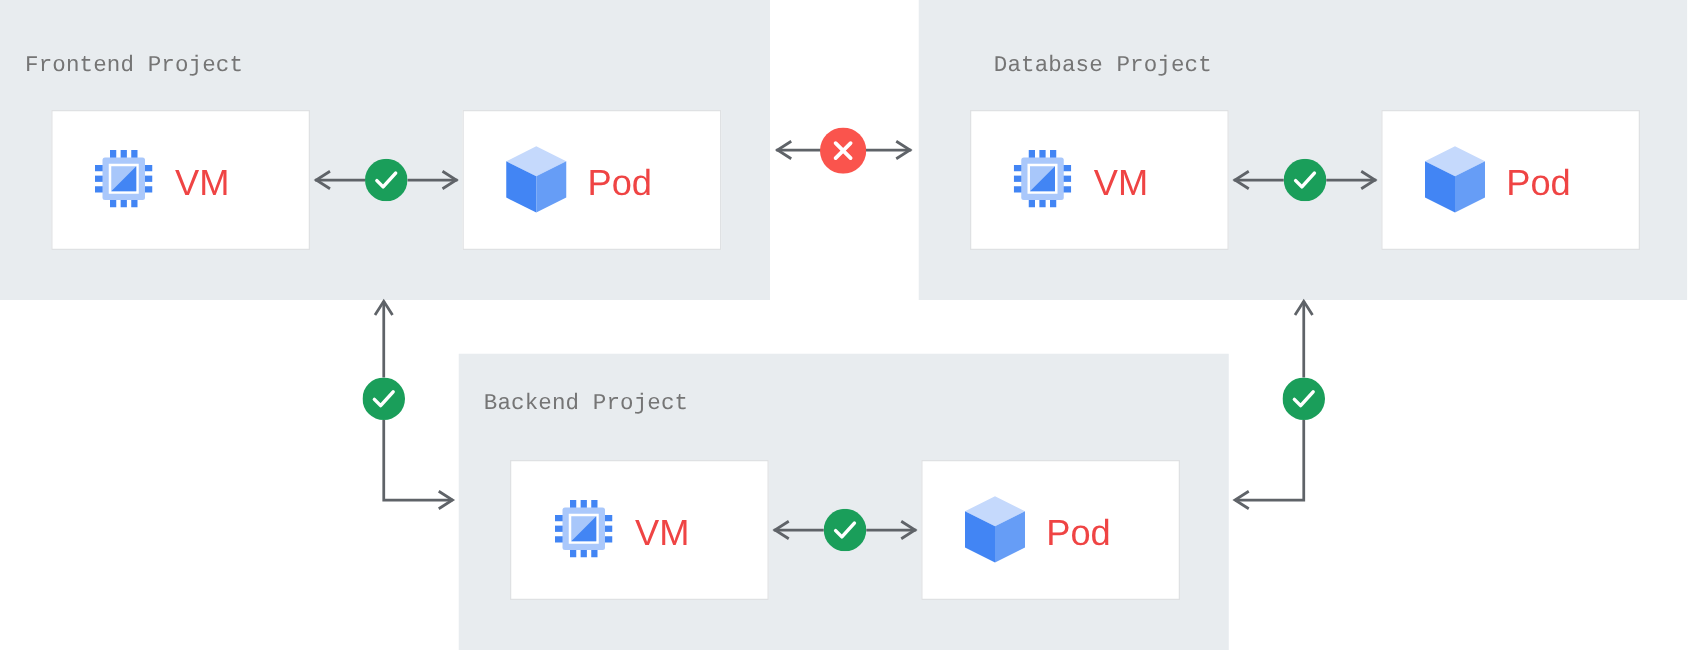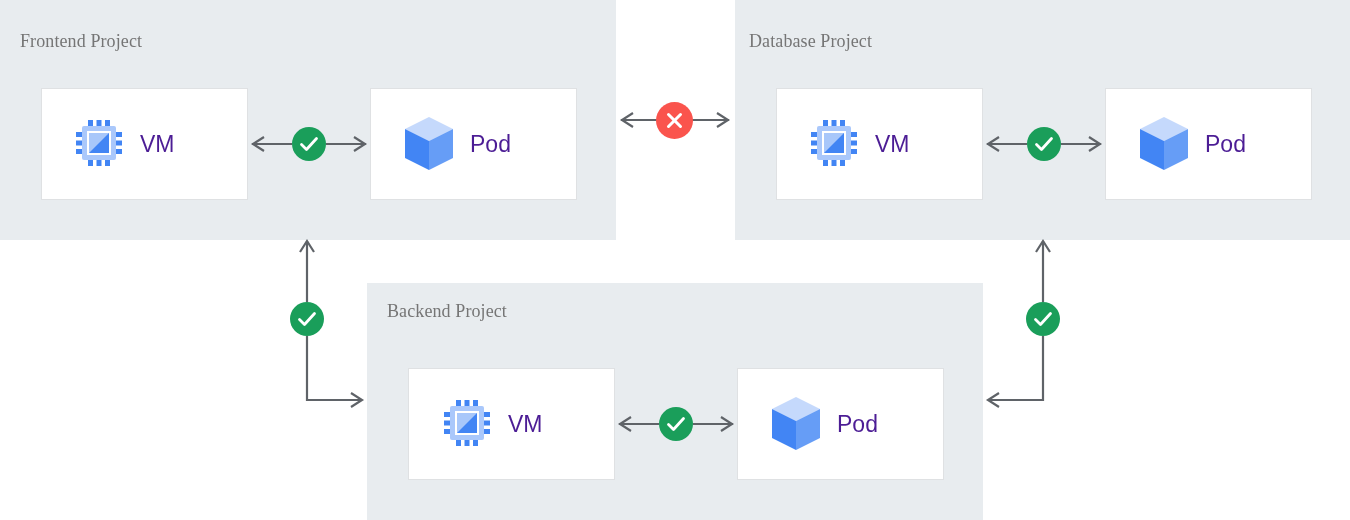--- a/index.html
+++ b/index.html
@@ -21,42 +21,43 @@
   
   .panel {
     position: absolute;
     background: #e8ecef;
     box-sizing: border-box;
   }
   .panel-title {
     position: absolute;
     font-size: 18px;
     color: #757575;
-    font-family: Liberation Serif, serif;
+    font-family: Liberation Mono, monospace;
     white-space: nowrap;
     letter-spacing: 0.1px;
+    margin-top: 12px;
   }
 
   
   .card {
     position: absolute;
     background: #ffffff;
     border: 1px solid #dfe1e3;
     box-sizing: border-box;
     display: flex;
     align-items: center;
   }
   .card-icon {
     position: absolute;
     display: block;
   }
   .card-label {
     position: absolute;
-    font-size: 23px;
-    color: #4c1d95;
+    font-size: 29px;
+    color: #ef4444;
     font-family: "Liberation Sans", sans-serif;
     white-space: nowrap;
   }
 
   
   #links {
     position: absolute;
     left: 0;
     top: 0;
     width: 1350px;
@@ -77,21 +78,21 @@
 <div id="canvas">
 
   <div class="panel" style="left:0px; top:0px; width:616px; height:240px;"></div>
 
   <div class="panel" style="left:735px; top:0px; width:615px; height:240px;"></div>
 
   <div class="panel" style="left:367px; top:283px; width:616px; height:237px;"></div>
 
   <div class="panel-title" style="left:20px; top:31px;">Frontend Project</div>
 
-  <div class="panel-title" style="left:749px; top:31px;">Database Project</div>
+  <div class="panel-title" style="left:795px; top:31px;">Database Project</div>
 
   <div class="panel-title" style="left:387px; top:301px;">Backend Project</div>
 
   <div class="card" style="left:41px; top:88px; width:207px; height:112px;"></div>
   <span class="card-icon" style="left:76px; top:120px;">
     <svg width="46" height="46" viewBox="0 0 46 46">
       <g fill="#4285f4">
         <rect x="12" y="0" width="5" height="8"></rect>
         <rect x="20.5" y="0" width="5" height="8"></rect>
         <rect x="29" y="0" width="5" height="8"></rect>

